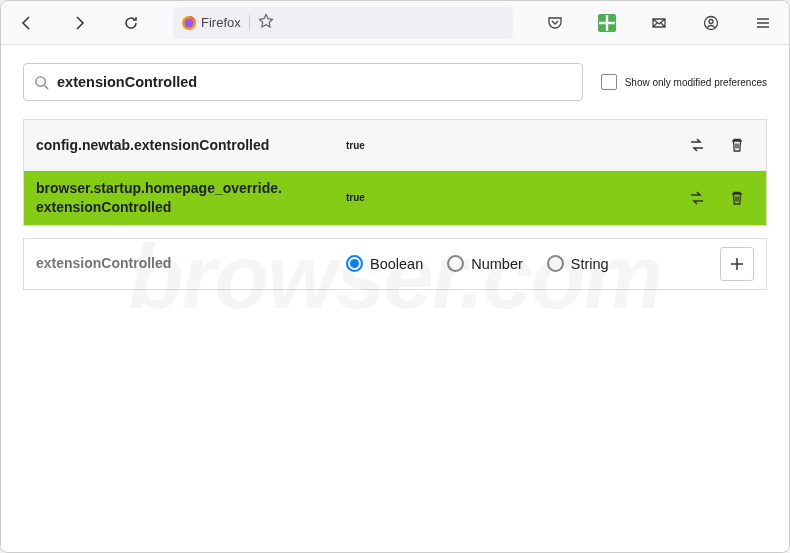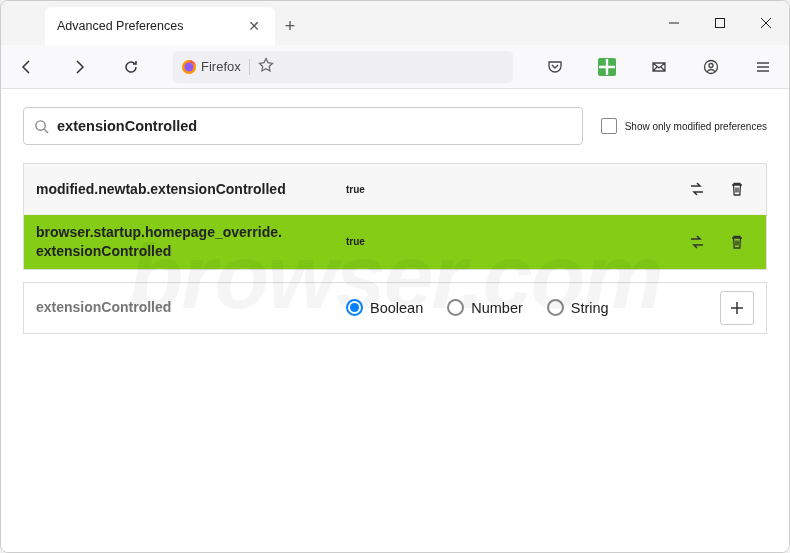--- a/index.html
+++ b/index.html
@@ -50,45 +50,20 @@
     .action-btn.boxed { border: 1px solid #ccc; }
     .action-btn svg { width: 16px; height: 16px; }
     
     .watermark { position: absolute; top: 50%; left: 50%; transform: translate(-50%, -50%); font-size: 90px; font-weight: 700; font-style: italic; color: rgba(0,0,0,0.04); pointer-events: none; letter-spacing: -2px; white-space: nowrap; }
   </style>
 </head>
 <body>
 
 <div class="window">
 
-  <div class="titlebar">
-    <div class="tab">
-      <span>Advanced Preferences</span>
-      <span class="tab-close">✕</span>
-    </div>
-    <div class="newtab-btn">+</div>
-    <div class="win-controls">
-      <div class="win-btn">
-        <svg viewBox="0 0 10 10">
-            <line x1="0" y1="5" x2="10" y2="5" stroke="currentColor" stroke-width="1"></line>
-          </svg>
-      </div>
-      <div class="win-btn">
-        <svg viewBox="0 0 10 10">
-            <rect x="0.5" y="0.5" width="9" height="9" fill="none" stroke="currentColor" stroke-width="1"></rect>
-          </svg>
-      </div>
-      <div class="win-btn">
-        <svg viewBox="0 0 10 10">
-            <line x1="0" y1="0" x2="10" y2="10" stroke="currentColor" stroke-width="1"></line>
-            <line x1="10" y1="0" x2="0" y2="10" stroke="currentColor" stroke-width="1"></line>
-          </svg>
-      </div>
-    </div>
-  </div>
 
   <div class="toolbar">
     <div class="nav-btn">
       <svg viewBox="0 0 16 16" fill="none" stroke="currentColor" stroke-width="1.5">
           <path d="M10 2 L4 8 L10 14"></path>
         </svg>
     </div>
     <div class="nav-btn">
       <svg viewBox="0 0 16 16" fill="none" stroke="currentColor" stroke-width="1.5">
           <path d="M6 2 L12 8 L6 14"></path>
@@ -157,21 +132,21 @@
         <input class="search-input" value="extensionControlled" style="">
       </div>
       <label class="checkbox-label">
         <span class="checkbox"></span>
         <span>Show only modified preferences</span>
       </label>
     </div>
 
     <div class="results">
       <div class="pref-row">
-        <div class="pref-name">modified.newtab.extensionControlled</div>
+        <div class="pref-name">config.newtab.extensionControlled</div>
         <div class="pref-value">true</div>
         <div class="row-actions">
           <div class="action-btn">
             <svg viewBox="0 0 16 16" fill="none" stroke="currentColor" stroke-width="1.5">
                 <path d="M2 5h9l-3-3M14 11H5l3 3"></path>
               </svg>
           </div>
           <div class="action-btn">
             <svg viewBox="0 0 16 16" fill="none" stroke="currentColor" stroke-width="1.3">
                 <path d="M3 4h10M5 4V2.5h6V4M4.5 4l.7 10h5.6l.7-10M7 6.5v5M9 6.5v5"></path>

